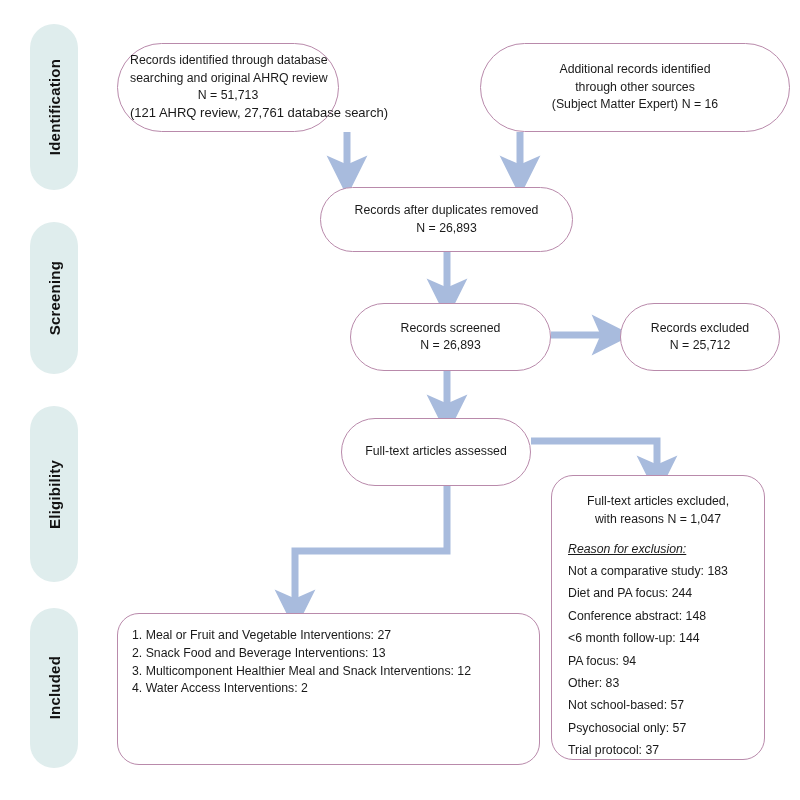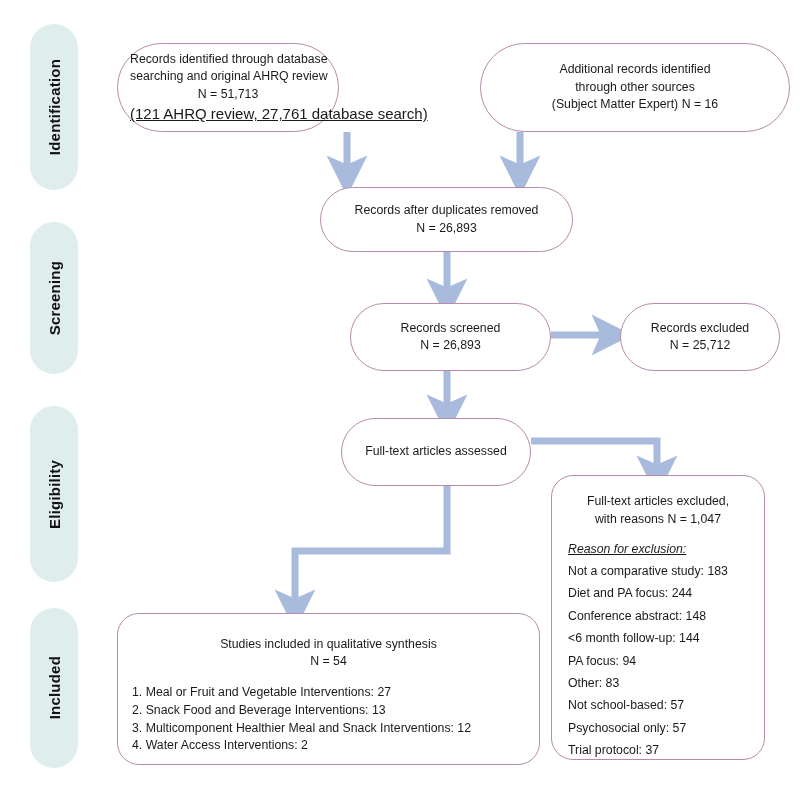--- a/index.html
+++ b/index.html
@@ -128,21 +128,21 @@
 
       <path d="M447,467 L447,551 L295,551 L295,610"></path>
     </g>
   </svg>
 
   <div class="box pill" style="left:117px; top:43px; width:222px; height:89px;">
     <div class="ctr">
       <span class="ln">Records identified through database</span>
       <span class="ln">searching and original AHRQ review</span>
       <span class="ln">N = 51,713</span>
-      <span class="ln" style="font-size:15px;text-decoration:underline;">(121 AHRQ review, 27,761 database search)</span>
+      <span class="ln" style="font-size:13px;">(121 AHRQ review, 27,761 database search)</span>
     </div>
   </div>
 
   <div class="box pill" style="left:480px; top:43px; width:310px; height:89px;">
     <div class="ctr">
       <span class="ln">Additional records identified</span>
       <span class="ln">through other sources</span>
       <span class="ln">(Subject Matter Expert) N = 16</span>
     </div>
   </div>
@@ -187,24 +187,20 @@
       <span class="ln">&lt;6 month follow-up: 144</span>
       <span class="ln">PA focus: 94</span>
       <span class="ln">Other: 83</span>
       <span class="ln">Not school-based: 57</span>
       <span class="ln">Psychosocial only: 57</span>
       <span class="ln">Trial protocol: 37</span>
     </div>
   </div>
 
   <div class="box soft" style="left:117px; top:613px; width:423px; height:152px; justify-content:flex-start;">
-    <div class="ctr" style="margin-top:22px;">
-      <span class="ln">Studies included in qualitative synthesis</span>
-      <span class="ln">N = 54</span>
-    </div>
     <div class="listblock" style="margin-top:13px;">
       <span class="ln">1. Meal or Fruit and Vegetable Interventions: 27</span>
       <span class="ln">2. Snack Food and Beverage Interventions: 13</span>
       <span class="ln">3. Multicomponent Healthier Meal and Snack Interventions: 12</span>
       <span class="ln">4. Water Access Interventions: 2</span>
     </div>
   </div>
 
 </div>
 

